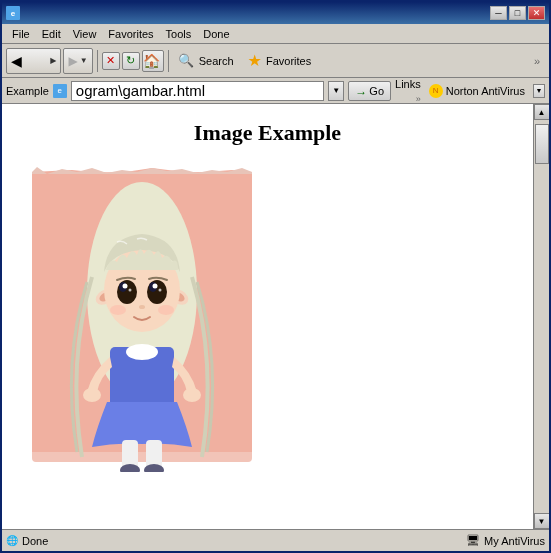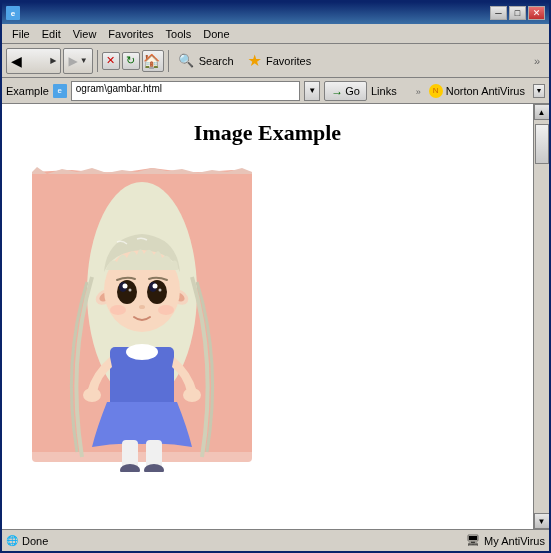--- a/index.html
+++ b/index.html
@@ -223,23 +223,23 @@
       justify-content: center;
       font-size: 8px;
       color: white;
     }
     .address-input {
       flex: 1;
       height: 20px;
       border: 1px solid #808080;
       background: white;
       padding: 1px 4px;
-      font-size: 10px;
-      display: flex;
-      align-items: flex-start;
+      font-size: 15px;
+      display: flex;
+      align-items: flex-end;
     }
     .address-dropdown {
       width: 16px;
       height: 20px;
       background: linear-gradient(to bottom, #f0f0f0, #d0d0d0);
       border: 1px solid #808080;
       display: flex;
       align-items: center;
       justify-content: center;
       cursor: pointer;
@@ -257,21 +257,22 @@
       font-size: 11px;
       height: 20px;
     }
     .go-arrow {
       color: #006600;
       font-size: 12px;
     }
     .links-area {
       display: flex;
       align-items: flex-end;
-      gap: 19px;
+      gap: 4px;
+      flex-direction: column;
     }
     .links-label {
       font-size: 11px;
       color: #000;
     }
     .links-more {
       font-size: 9px;
       color: #666;
     }
     .norton-btn {

